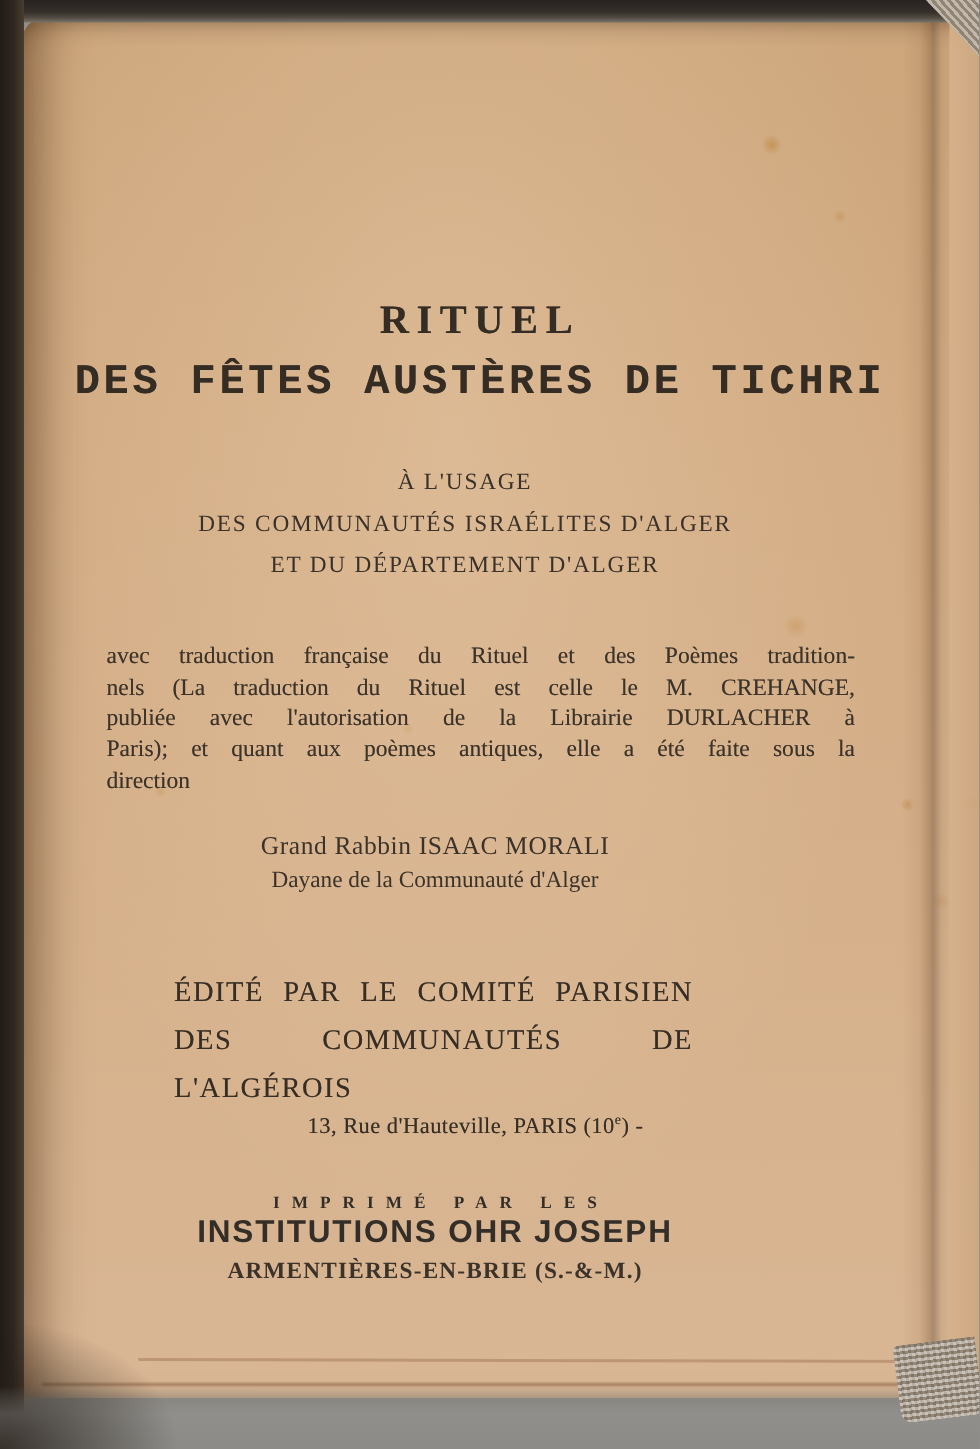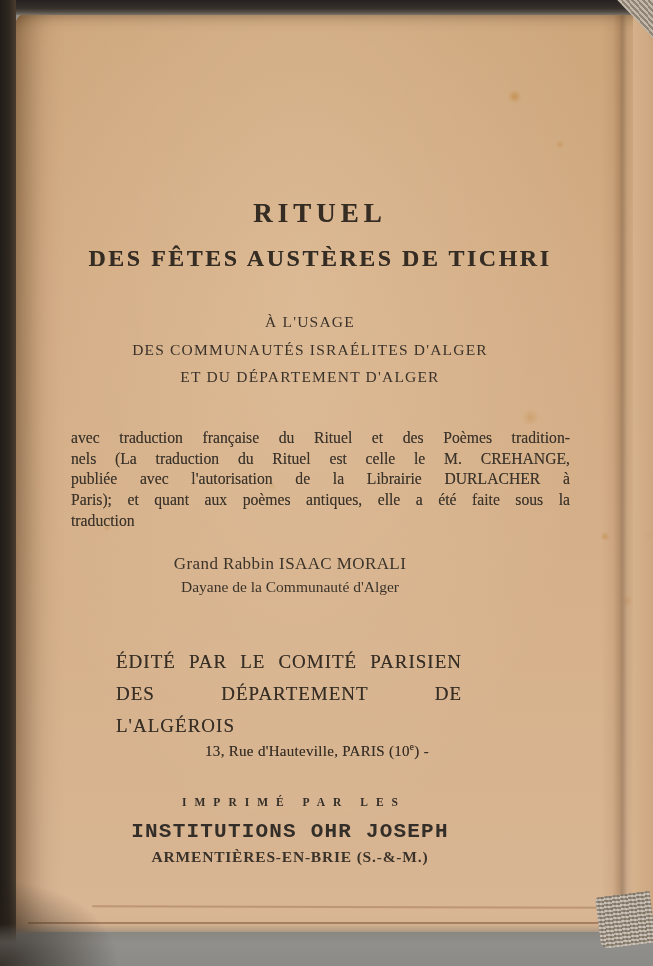--- a/index.html
+++ b/index.html
@@ -97,21 +97,21 @@
   .sp5{left:626px;top:517px;width:15px;height:13px;}
   .sp6{left:606px;top:583px;width:13px;height:12px;opacity:.4;}
   .sp7{left:88px;top:512px;width:8px;height:8px;opacity:.5;}
   .sp8{left:252px;top:470px;width:10px;height:8px;opacity:.35;}
 
   
   .txt{position:absolute;z-index:6;color:var(--ink);}
   .title-block{left:40px;top:198px;width:560px;text-align:center;
     font-weight:bold;color:#352d24;text-shadow:0 0 .4px rgba(53,45,36,.6);}
   .title-line1{font-size:27px;letter-spacing:5px;}
-  .title-line2{font-size:24px;letter-spacing:2.5px;margin-top:16px;}
+  .title-line2{font-size:28px;letter-spacing:2.5px;margin-top:11px;font-family:Liberation Mono, monospace;}
 
   .usage-block{left:65px;top:308px;width:490px;text-align:center;
     font-size:15.5px;letter-spacing:1.2px;line-height:27.5px;color:#3a322a;}
 
   .note-block{left:71px;top:428px;width:499px;font-size:15.7px;line-height:20.7px;
     color:#3b332a;text-shadow:0 0 .3px rgba(59,51,42,.5);}
   .note-block .jline{text-align:justify;text-align-last:justify;}
 
   .dedication-block{left:45px;top:553px;width:490px;text-align:center;color:#3b332a;}
   .dedication-l1{font-size:15px;line-height:22px;}
@@ -122,22 +122,22 @@
     font-weight:normal;text-shadow:0 0 .4px rgba(54,46,37,.55);}
   .publisher-line{font-size:19px;letter-spacing:1px;line-height:32px;
     text-align:justify;text-align-last:justify;}
   .publisher-address{font-size:15px;letter-spacing:.3px;text-align:center;
     margin-top:0;transform:translateX(28px);}
   .publisher-address sup{font-size:.62em;}
 
   .printer-block{left:40px;top:796px;width:500px;text-align:center;color:#332e28;}
   .printer-l1{font-family:Liberation Serif, serif;font-weight:bold;
     font-size:11.5px;letter-spacing:8px;text-indent:8px;}
-  .printer-l2{font-family:Liberation Mono, monospace;font-weight:bold;
-    font-size:21px;letter-spacing:1.2px;margin-top:12px;}
+  .printer-l2{font-family:Liberation Sans, sans-serif;font-weight:bold;
+    font-size:21px;letter-spacing:1.2px;margin-top:2px;}
   .printer-l3{font-size:15.5px;font-weight:bold;letter-spacing:.8px;margin-top:5px;color:#3b332a;}
 </style>
 </head>
 <body>
 
 <div class="scan">
 
   <div class="page">
     <div class="spot sp1"></div>
     <div class="spot sp2"></div>
@@ -158,31 +158,31 @@
     <div>À L'USAGE</div>
     <div>DES COMMUNAUTÉS ISRAÉLITES D'ALGER</div>
     <div>ET DU DÉPARTEMENT D'ALGER</div>
   </div>
 
   <div class="txt note-block">
     <div class="jline">avec traduction française du Rituel et des Poèmes tradition-</div>
     <div class="jline">nels (La traduction du Rituel est celle le M. CREHANGE,</div>
     <div class="jline">publiée avec l'autorisation de la Librairie DURLACHER à</div>
     <div class="jline">Paris); et quant aux poèmes antiques, elle a été faite sous la</div>
-    <div>traduction</div>
+    <div>direction</div>
   </div>
 
   <div class="txt dedication-block">
     <div class="dedication-l2">Grand Rabbin ISAAC MORALI</div>
     <div class="dedication-l3">Dayane de la Communauté d'Alger</div>
   </div>
 
   <div class="txt publisher-block">
     <div class="publisher-line">ÉDITÉ PAR LE COMITÉ PARISIEN</div>
-    <div class="publisher-line">DES DÉPARTEMENT DE L'ALGÉROIS</div>
+    <div class="publisher-line">DES COMMUNAUTÉS DE L'ALGÉROIS</div>
     <div class="publisher-address"><span>13, Rue d'Hauteville, PARIS (10</span><sup>e</sup><span>) -</span></div>
   </div>
 
   <div class="txt printer-block">
     <div class="printer-l1">IMPRIMÉ PAR LES</div>
     <div class="printer-l2">INSTITUTIONS OHR JOSEPH</div>
     <div class="printer-l3">ARMENTIÈRES-EN-BRIE (S.-&amp;-M.)</div>
   </div>
 
   <div class="gutter-crease"></div>

